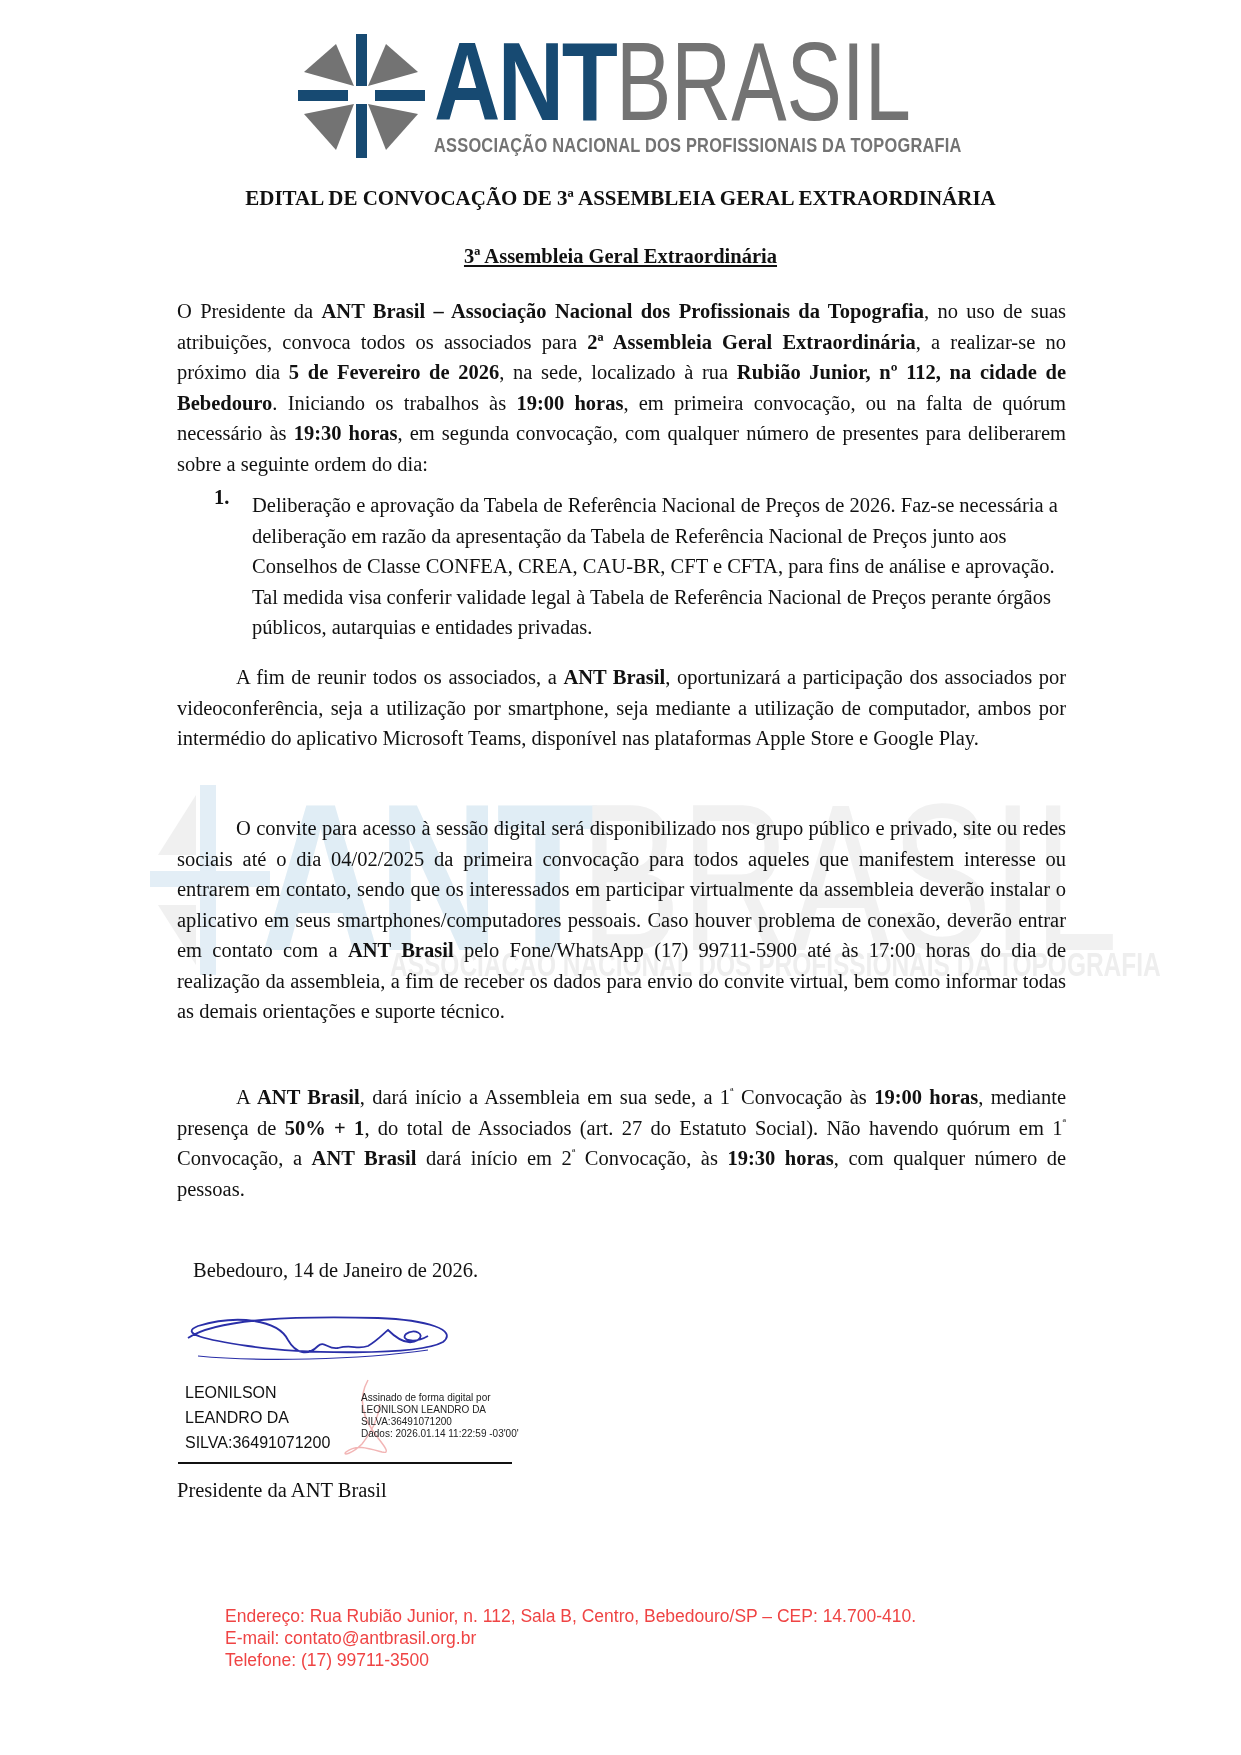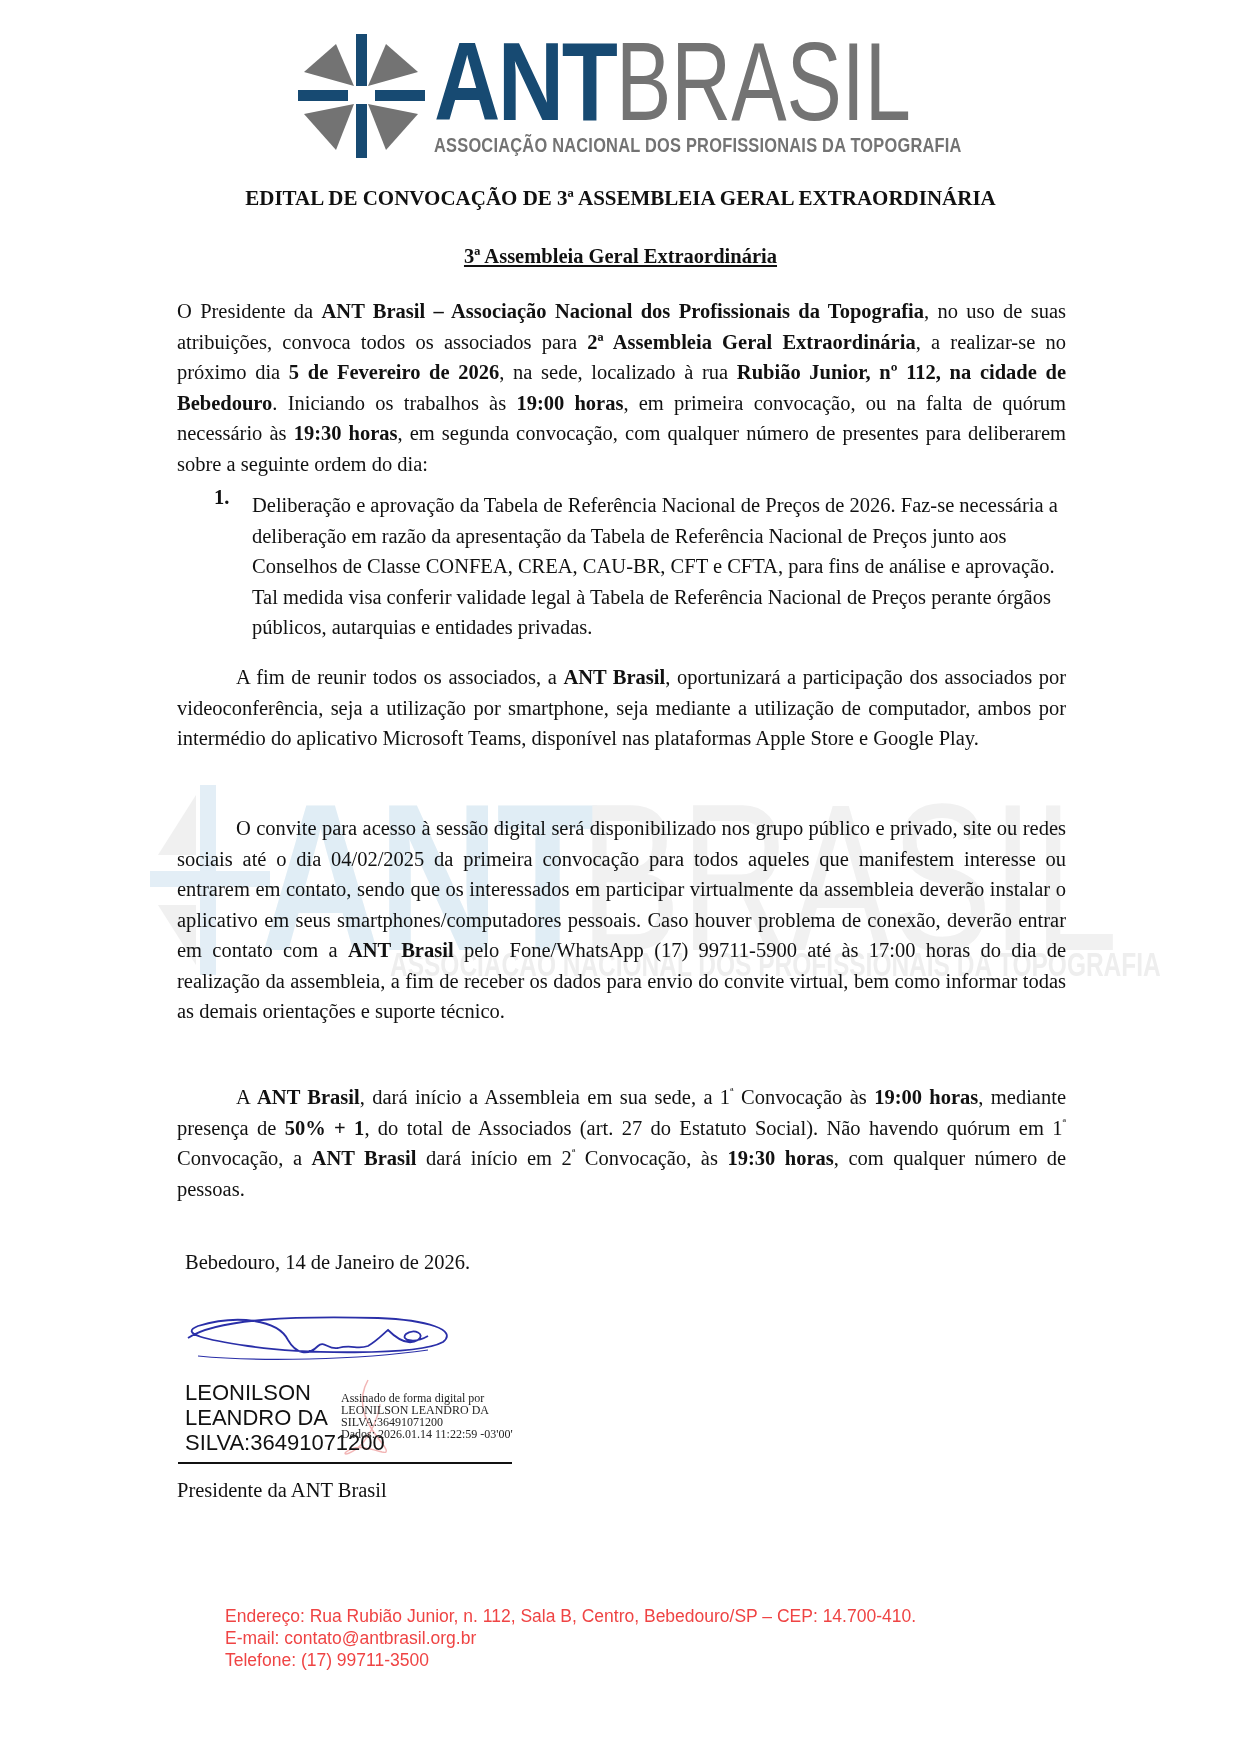--- a/index.html
+++ b/index.html
@@ -35,22 +35,22 @@
   .list-num { position: absolute; left: 0; top: 0; font-weight: bold; }
   .list-text { position: absolute; left: 38px; width: 810px; top: 8px; }
   .p2 { top: 662px; text-indent: 59px; }
   .p3 { top: 813px; text-indent: 59px; }
   .p4 { top: 1082px; text-indent: 59px; }
   .p5 { top: 1239px; }
   .sup { font-size: 0.62em; vertical-align: super; line-height: 0; }
 
   
   .sig-scribble { position: absolute; left: 178px; top: 1310px; width: 290px; height: 60px; }
-  .sig-name { position: absolute; left: 185px; top: 1380px; font-family: "Liberation Sans", sans-serif; font-size: 22px; line-height: 25px; color: #111; }
-  .sig-meta { position: absolute; left: 341px; top: 1392px; font-family: Liberation Serif, serif; font-size: 12px; line-height: 12px; color: #222; }
+  .sig-name { position: absolute; left: 185px; top: 1380px; font-family: "Liberation Sans", sans-serif; font-size: 16px; line-height: 25px; color: #111; }
+  .sig-meta { position: absolute; left: 361px; top: 1392px; font-family: Liberation Sans, sans-serif; font-size: 10px; line-height: 12px; color: #222; }
   .sig-mark { position: absolute; left: 338px; top: 1378px; width: 60px; height: 80px; }
   .sig-line { position: absolute; left: 178px; top: 1462px; width: 334px; height: 2px; background: #111; }
   .sig-role { position: absolute; left: 177px; top: 1475px; }
 
   
   .footer { position: absolute; left: 177px; top: 1605px; font-family: "Liberation Sans", sans-serif; font-size: 17.5px; line-height: 22px; color: #ef4444; margin-left: 48px; }
   .footer div { white-space: nowrap; }
 </style>
 </head>
 <body>
@@ -99,21 +99,21 @@
         <span class="list-text">Deliberação e aprovação da Tabela de Referência Nacional de Preços de 2026. Faz-se necessária a deliberação em razão da apresentação da Tabela de Referência Nacional de Preços junto aos Conselhos de Classe CONFEA, CREA, CAU-BR, CFT e CFTA, para fins de análise e aprovação. Tal medida visa conferir validade legal à Tabela de Referência Nacional de Preços perante órgãos públicos, autarquias e entidades privadas.</span>
       </div>
     </div>
 
     <p class="para p2" style="margin:0"><span>A fim de reunir todos os associados, a </span><b>ANT Brasil</b><span>, oportunizará a participação dos associados por videoconferência, seja a utilização por smartphone, seja mediante a utilização de computador, ambos por intermédio do aplicativo Microsoft Teams, disponível nas plataformas Apple Store e Google Play.</span></p>
 
     <p class="para p3" style="margin:0"><span>O convite para acesso à sessão digital será disponibilizado nos grupo público e privado, site ou redes sociais até o dia 04/02/2025 da primeira convocação para todos aqueles que manifestem interesse ou entrarem em contato, sendo que os interessados em participar virtualmente da assembleia deverão instalar o aplicativo em seus smartphones/computadores pessoais. Caso houver problema de conexão, deverão entrar em contato com a </span><b>ANT Brasil</b><span> pelo Fone/WhatsApp (17) 99711-5900 até às 17:00 horas do dia de realização da assembleia, a fim de receber os dados para envio do convite virtual, bem como informar todas as demais orientações e suporte técnico.</span></p>
 
     <p class="para p4" style="margin:0"><span>A </span><b>ANT Brasil</b><span>, dará início a Assembleia em sua sede, a 1</span><span class="sup">ª</span><span> Convocação às </span><b>19:00 horas</b><span>, mediante presença de </span><b>50% + 1</b><span>, do total de Associados (art. 27 do Estatuto Social). Não havendo quórum em 1</span><span class="sup">ª</span><span> Convocação, a </span><b>ANT Brasil</b><span> dará início em 2</span><span class="sup">ª</span><span> Convocação, às </span><b>19:30 horas</b><span>, com qualquer número de pessoas.</span></p>
 
-    <p class="para p5" style="margin:8px">Bebedouro, 14 de Janeiro de 2026.</p>
+    <p class="para p5" style="margin:16px">Bebedouro, 14 de Janeiro de 2026.</p>
 
     <svg class="sig-scribble" viewBox="0 0 290 60">
       <path d="M10,28 C40,8 120,6 200,8 C250,10 280,20 265,32 C240,46 120,44 70,36 C30,30 0,24 20,16 C60,4 100,10 110,30 C118,44 130,46 140,36 C146,30 150,40 160,38 C175,34 178,40 190,36 C200,30 205,24 210,20 C220,30 230,36 240,30 C248,24 236,18 228,24 C222,30 236,34 250,26" fill="none" stroke="#2a2fa8" stroke-width="1.8"></path>
       <path d="M20,46 C80,52 180,50 250,40" fill="none" stroke="#2a2fa8" stroke-width="1.2"></path>
     </svg>
 
     <svg class="sig-mark" viewBox="0 0 60 80">
       <path d="M30,2 C20,20 24,40 40,60 C48,70 52,76 44,74 C30,70 18,66 8,74 C4,78 14,76 24,66 C34,54 40,40 42,26" fill="none" stroke="#f2b5b5" stroke-width="1.5"></path>
     </svg>
 

